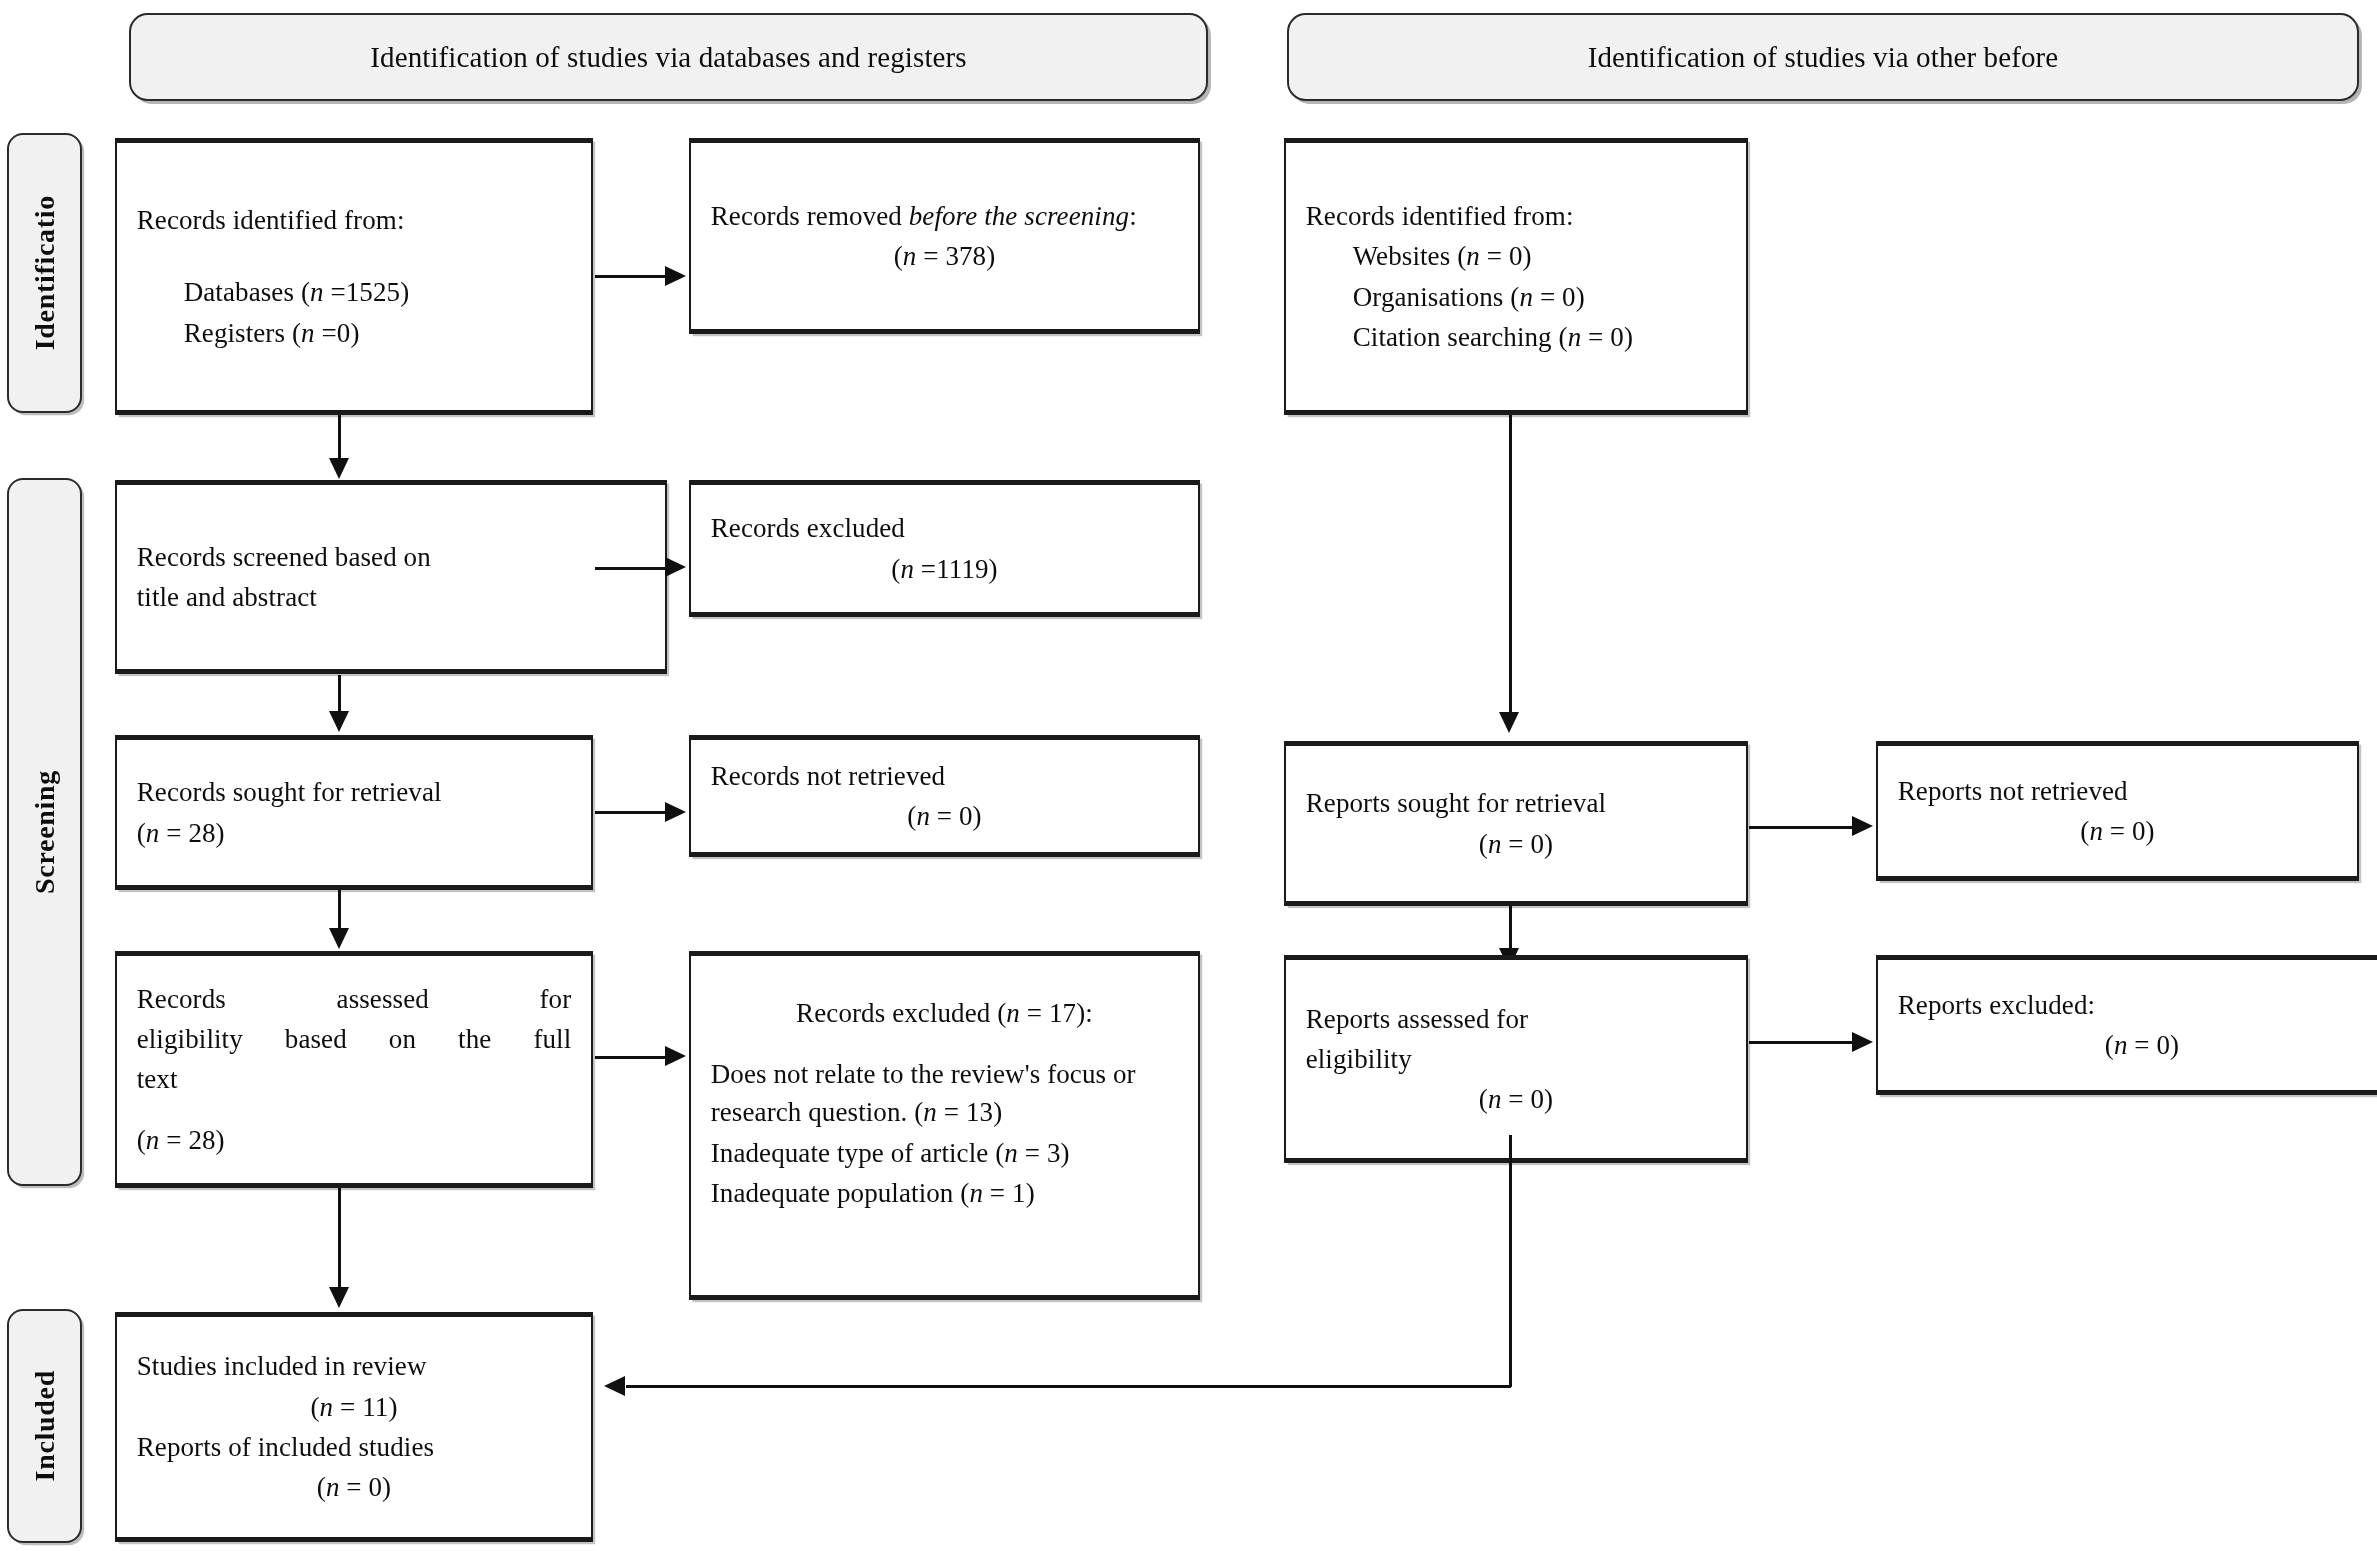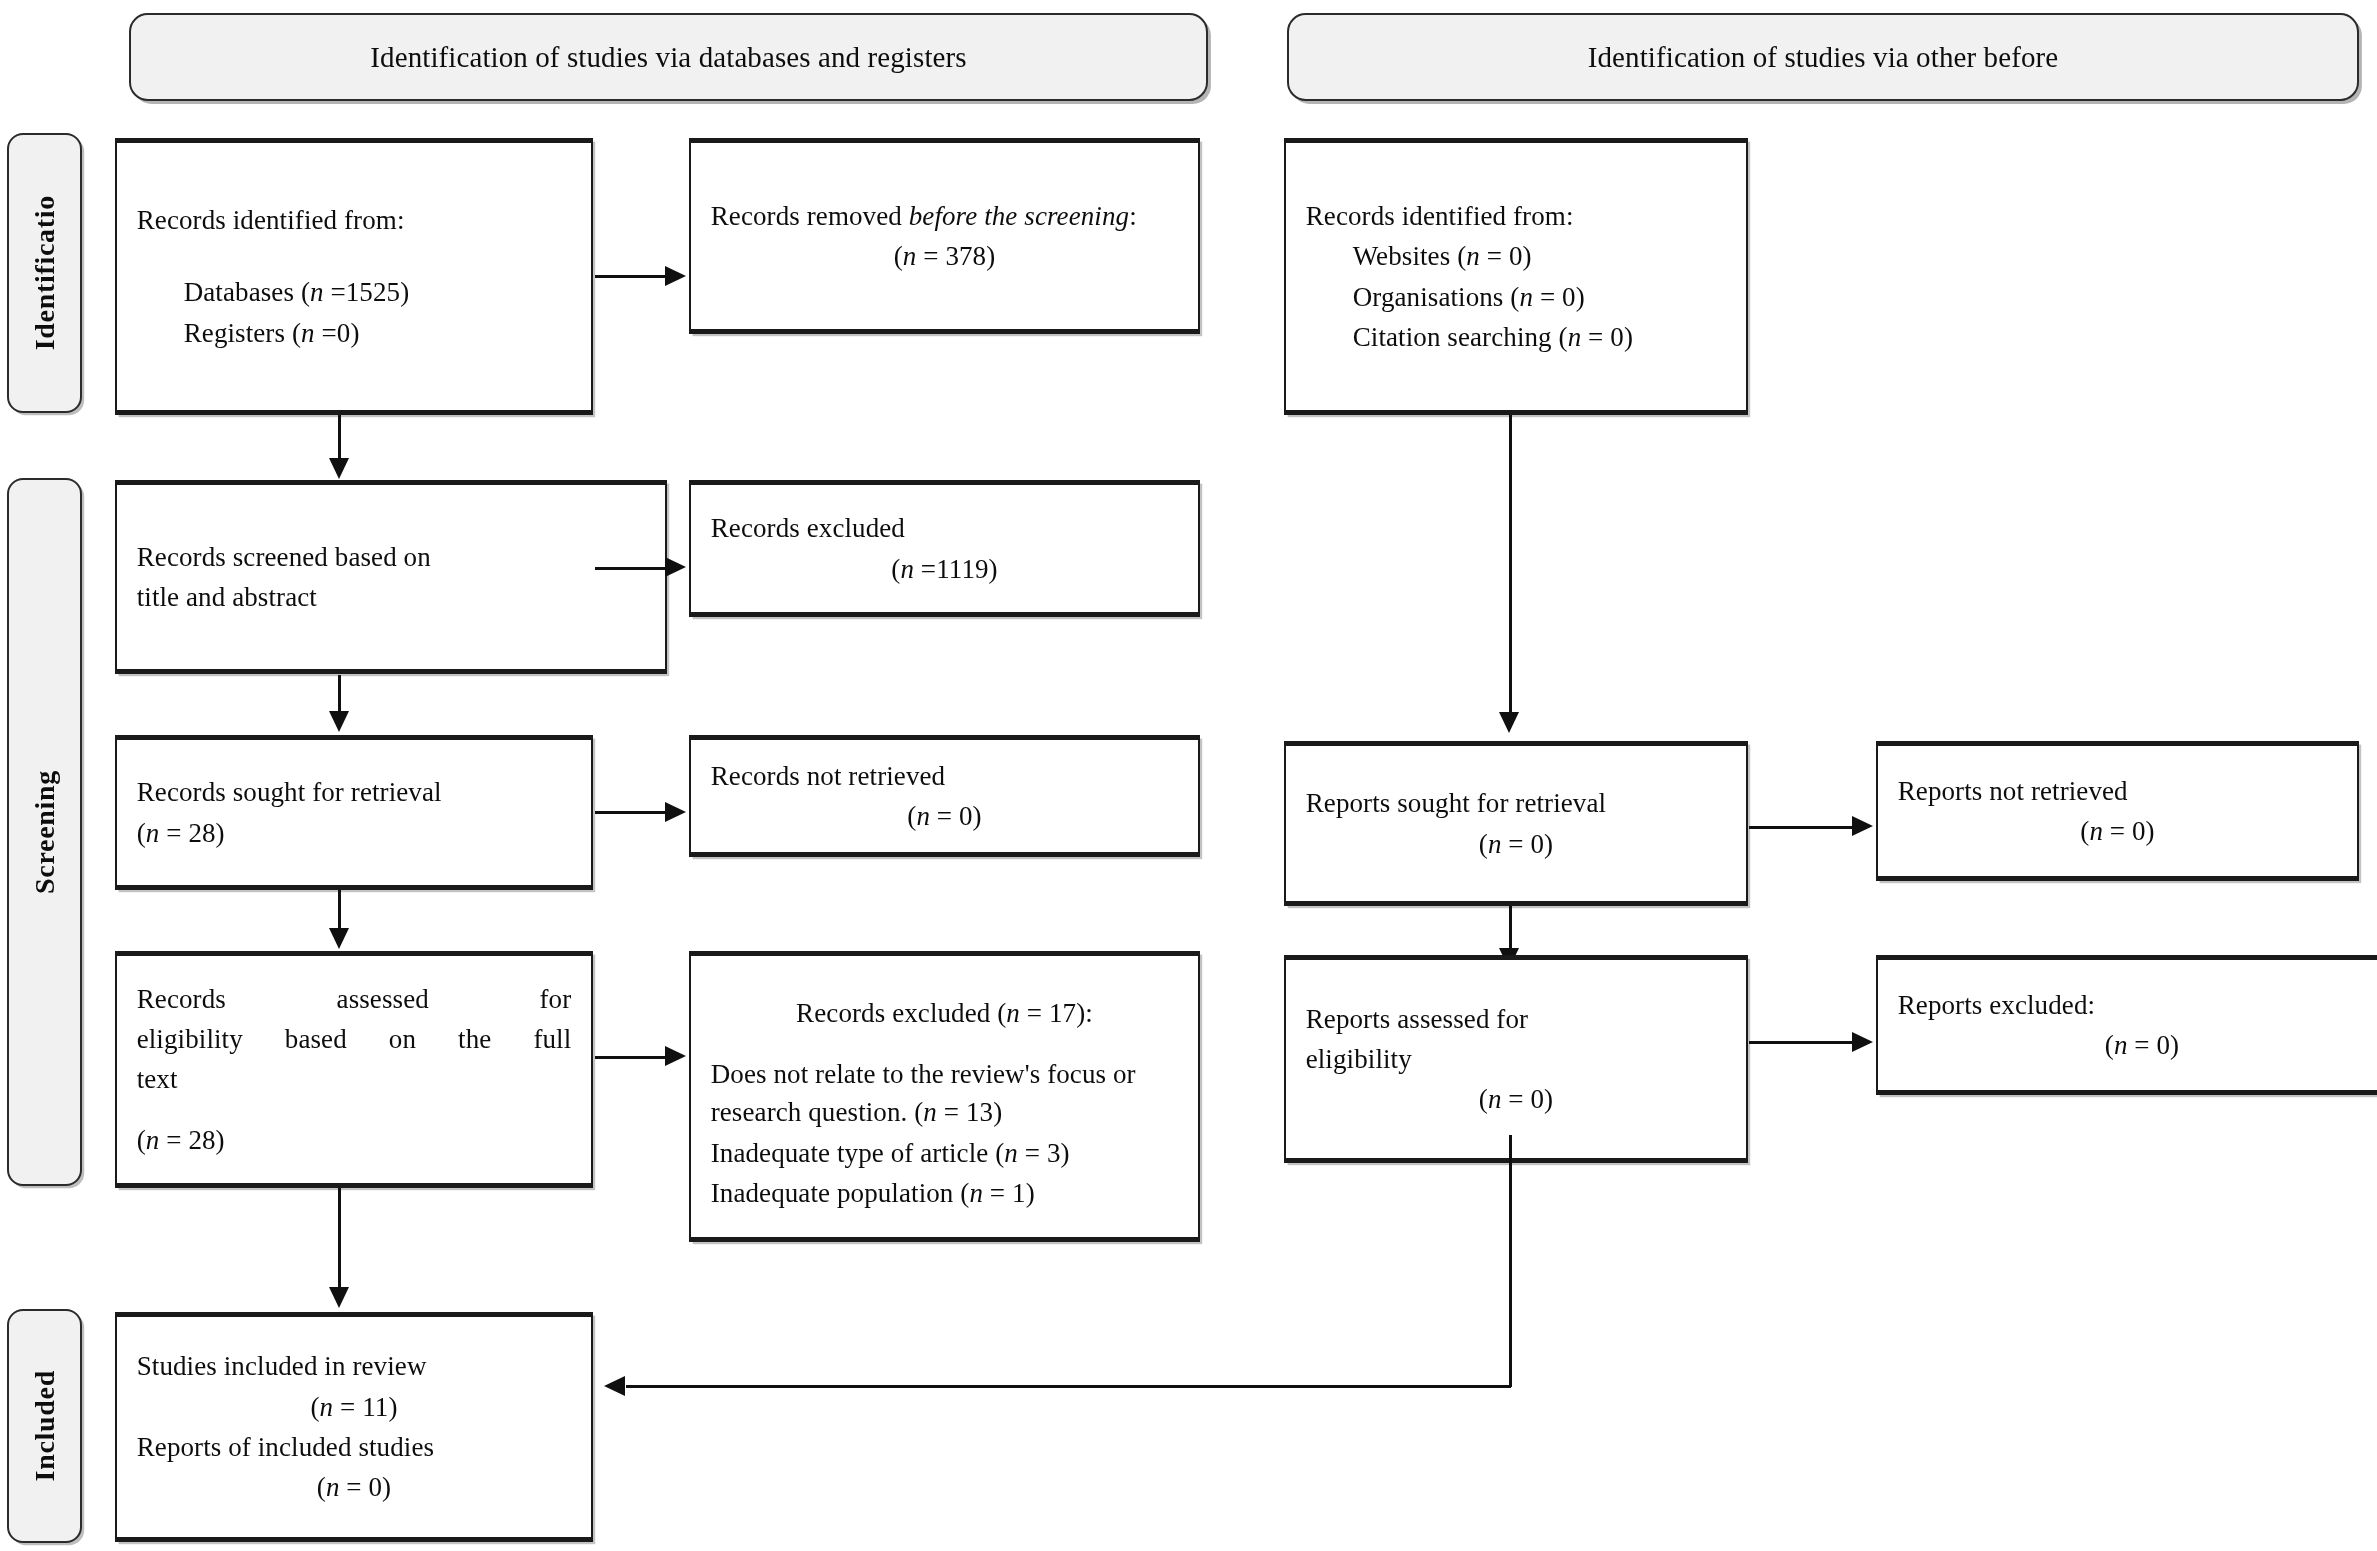--- a/index.html
+++ b/index.html
@@ -208,21 +208,21 @@
   <div class="vline" style="left:1509px; top:906px; height:43px;"></div>
   <div class="arrow-down" style="left:1499px; top:948px;"></div>
 
   <div class="box" style="left:115px; top:951px; width:478px; height:237px;">
     <p class="just">Records assessed for</p>
     <p class="just">eligibility based on the full</p>
     <p class="lft">text</p>
     <p class="lft gap-top"><span>(</span><span class="nit">n</span><span> = 28)</span></p>
   </div>
 
-  <div class="box" style="left:689px; top:951px; width:511px; height:291px; justify-content:flex-start; padding-top:37px;">
+  <div class="box" style="left:689px; top:951px; width:511px; height:349px; justify-content:flex-start; padding-top:37px;">
     <p class="ctr"><span>Records excluded (</span><span class="nit">n</span><span> = 17):</span></p>
     <p class="lft gap-top"><span>Does not relate to the review's focus or research question. (</span><span class="nit">n</span><span> = 13)</span></p>
     <p class="lft"><span>Inadequate type of article (</span><span class="nit">n</span><span> = 3)</span></p>
     <p class="lft"><span>Inadequate population (</span><span class="nit">n</span><span> = 1)</span></p>
   </div>
 
   <div class="hline" style="left:595px; top:1056px; width:72px;"></div>
   <div class="arrow-right" style="left:665px; top:1046px;"></div>
 
   <div class="vline" style="left:338px; top:1188px; height:101px;"></div>

